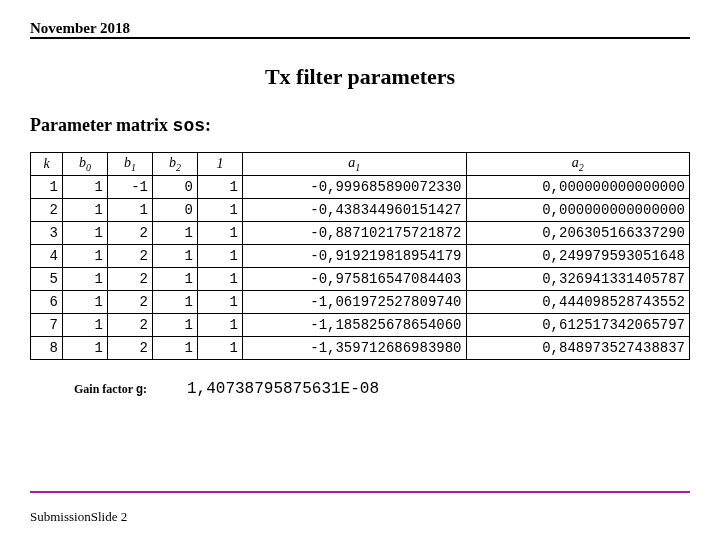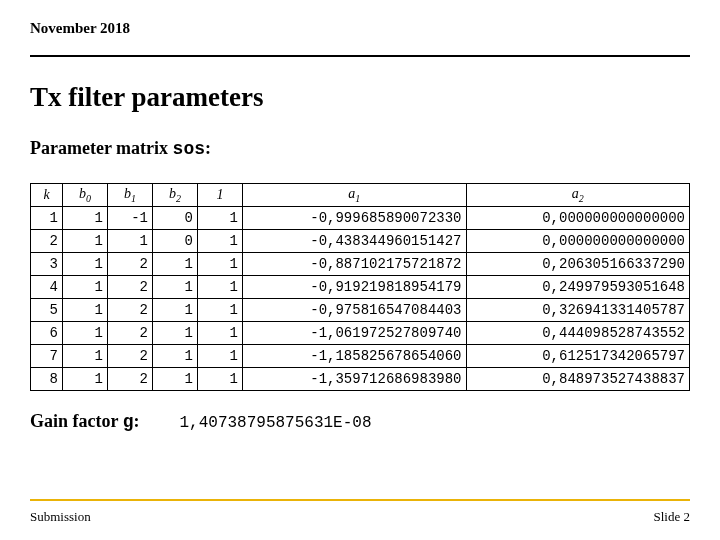--- a/index.html
+++ b/index.html
@@ -18,33 +18,33 @@
     padding: 20px 30px 15px 30px;
     box-sizing: border-box;
     position: relative;
   }
   .header-row {
     display: flex;
     justify-content: space-between;
     font-weight: bold;
     font-size: 15px;
     border-bottom: 2px solid #000;
-    padding-bottom: 18px;
+    padding-bottom: 0;
   }
   .title {
-    text-align: left;
-    font-size: 27px;
+    text-align: center;
+    font-size: 22px;
     font-weight: bold;
     margin: 25px 0 25px 0;
   }
   .param-row {
     display: flex;
     align-items: flex-end;
     justify-content: space-between;
-    margin-bottom: 24px;
+    margin-bottom: 16px;
   }
   .param-label {
     font-size: 18px;
     font-weight: bold;
   }
   .param-label .mono { font-family: "Courier New", monospace; }
   .formula {
     font-family: "Times New Roman", serif;
     font-size: 14px;
     white-space: nowrap;
@@ -78,32 +78,31 @@
   col.cb1 { width: 45px; }
   col.cb2 { width: 45px; }
   col.c1  { width: 45px; }
   col.ca  { width: auto; }
   .gain-row {
     display: flex;
     align-items: baseline;
     gap: 40px;
     margin-top: 10px;
   }
-  .gain-label { font-size: 18px; font-weight: bold; }
+  .gain-label { font-size: 12px; font-weight: bold; margin-left: 44px; }
   .gain-label .mono { font-family: "Courier New", monospace; }
   .gain-value { font-family: "Courier New", monospace; font-size: 16px; }
   .footer-row {
     position: absolute;
     bottom: 15px;
     left: 30px;
     right: 30px;
-    border-top: 2px solid #eab308;
-    padding-top: 8px;
-    display: flex;
-    justify-content: space-between;
+    border-top: 2px solid #a21caf;
+    padding-top: 16px;
+    display: flex;
     font-size: 13px;
   }
 </style>
 </head>
 <body>
 
 <div class="page">
 
   <div class="header-row">
     <span>November 2018</span>

